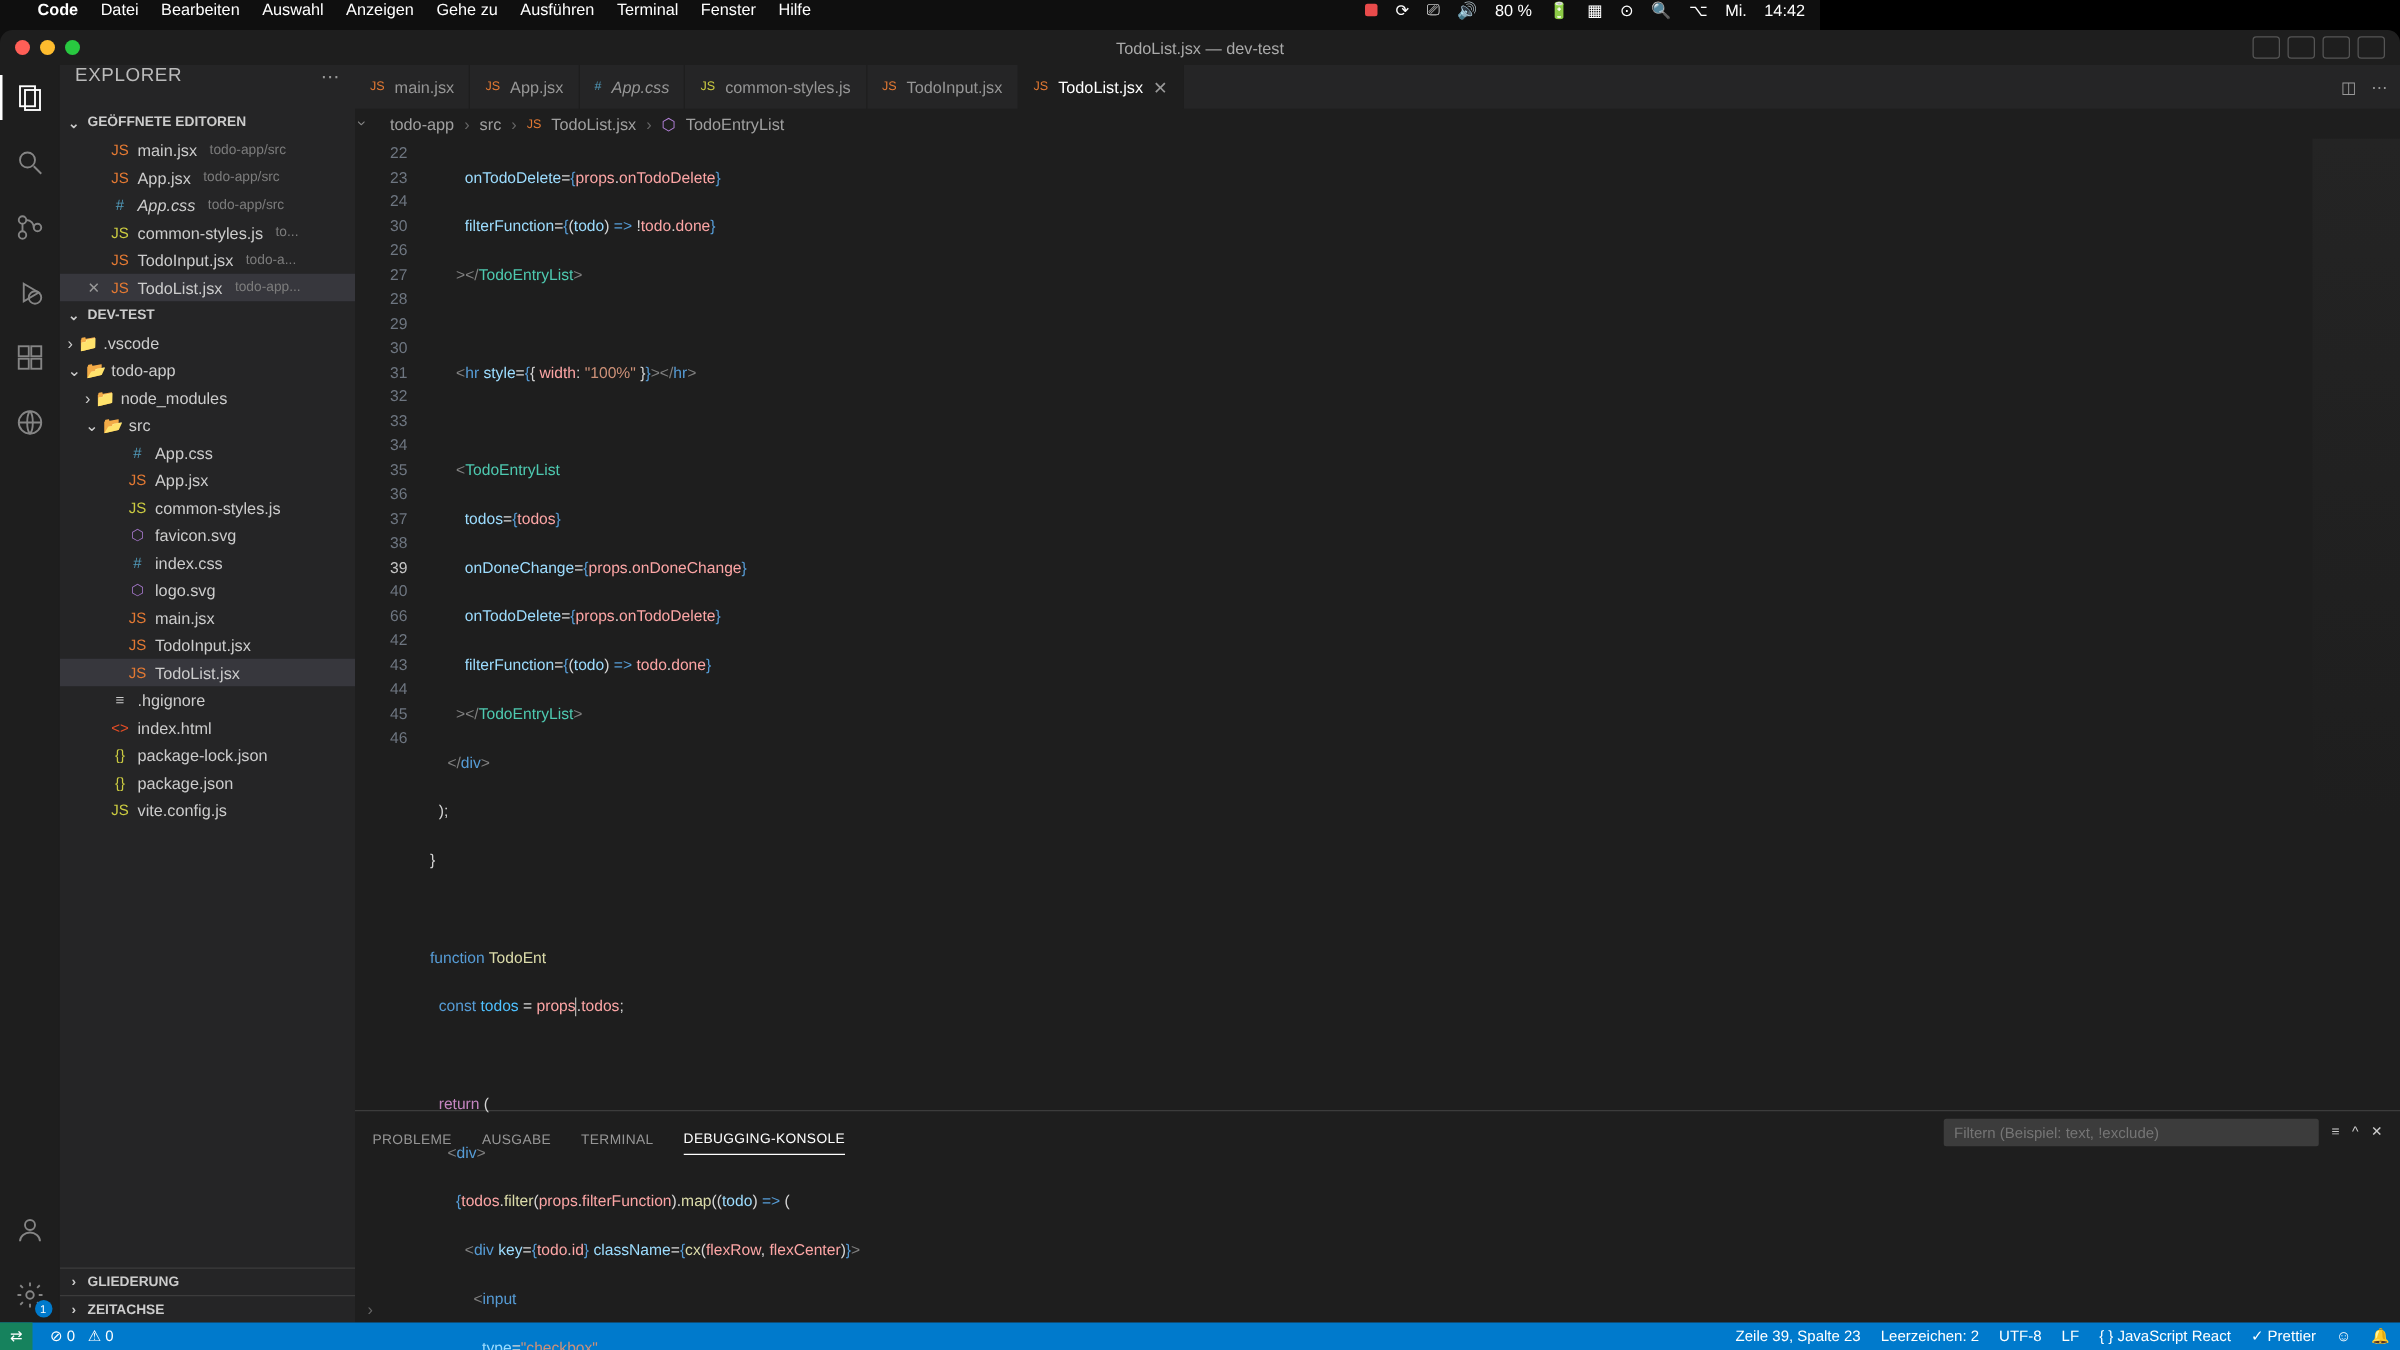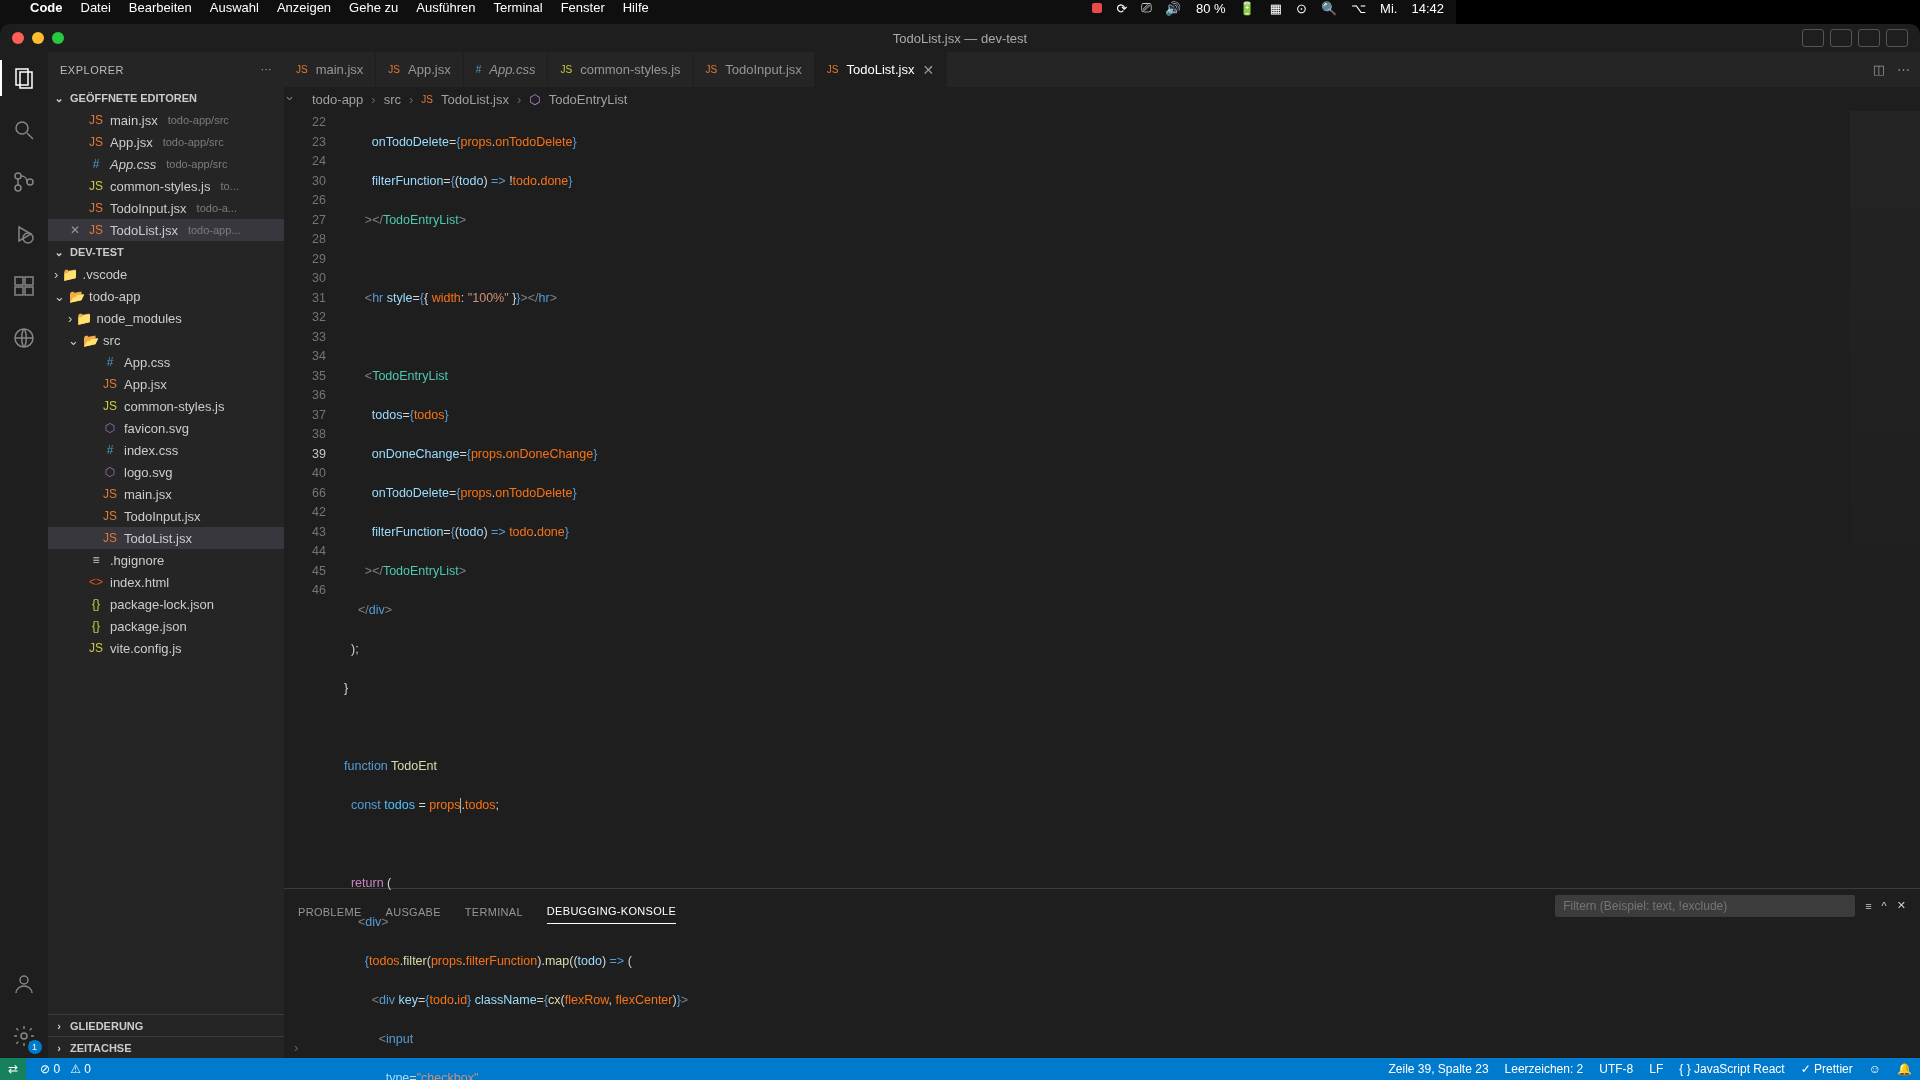--- a/index.html
+++ b/index.html
@@ -27,21 +27,21 @@
 
 .actbar { width:48px; background:#1e1e1e; border-right:1px solid #1e1e1e; display:flex; flex-direction:column; align-items:center; padding-top:4px; gap:8px; }
 .actbar .ai { width:48px; height:44px; display:flex; align-items:center; justify-content:center; color:#858585; cursor:pointer; position:relative; }
 .actbar .ai.active { color:#fff; }
 .actbar .ai.active::before { content:''; position:absolute; left:0; top:4px; bottom:4px; width:2px; background:#fff; }
 .actbar .spacer { flex:1; }
 .actbar .badge { position:absolute; bottom:4px; right:6px; background:#007acc; color:#fff; font-size:9px; width:14px; height:14px; border-radius:7px; display:flex; align-items:center; justify-content:center; }
 
 
 .sidebar { width:236px; background:#252526; display:flex; flex-direction:column; min-height:0; }
-.sb-header { height:35px; display:flex; align-items:center; padding:0 12px; color:#bbb; font-size:11px; letter-spacing:0.5px; justify-content:space-between; }
+.sb-header { height:35px; display:flex; padding:0 12px; color:#bbb; font-size:15px; letter-spacing:0.5px; justify-content:space-between; }
 .sb-section-hdr { height:22px; display:flex; align-items:center; padding:0 4px; font-size:11px; font-weight:600; color:#ccc; gap:4px; cursor:pointer; }
 .sb-section-hdr .chev { width:14px; text-align:center; }
 .sb-body { flex:1; overflow:hidden; }
 .file-row { height:22px; display:flex; align-items:center; font-size:13px; color:#ccc; cursor:pointer; gap:6px; }
 .file-row.sel { background:#37373d; }
 .file-row .icon { width:16px; text-align:center; font-size:12px; }
 .file-row .dim { color:#7c7c7c; font-size:11px; margin-left:4px; }
 .open-ed .file-row { padding-left:20px; }
 .close-x { width:14px; color:#999; font-size:12px; text-align:center; }
 .tree .file-row { }
@@ -72,21 +72,21 @@
 
 .s-tag { color:#4ec9b0; }
 .s-attr { color:#9cdcfe; }
 .s-brace { color:#569cd6; }
 .s-punc { color:#808080; }
 .s-punc2 { color:#d4d4d4; }
 .s-str { color:#ce9178; }
 .s-kw { color:#569cd6; }
 .s-kw2 { color:#c586c0; }
 .s-fn { color:#dcdcaa; }
-.s-var { color:#f97316; }
+.s-var { color:#fca5a5; }
 .s-const { color:#4fc1ff; }
 .s-param { color:#9cdcfe; }
 .s-op { color:#d4d4d4; }
 
 .hover-tip { position:absolute; background:#252526; border:1px solid #454545; padding:4px 8px; font-family:Menlo,monospace; font-size:12.5px; color:#d4d4d4; border-radius:3px; }
 .cursor-caret { display:inline-block; width:1px; height:15px; background:#aeafad; vertical-align:middle; }
 
 
 .panel { height:170px; border-top:1px solid #3c3c3c; display:flex; flex-direction:column; }
 .panel-tabs { height:33px; display:flex; align-items:center; padding:0 14px; gap:24px; font-size:11px; color:#969696; }

